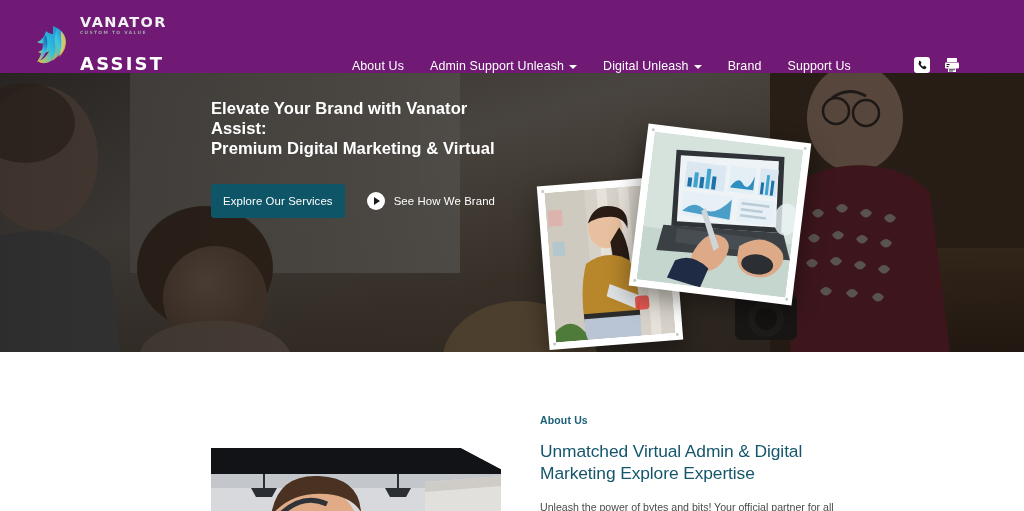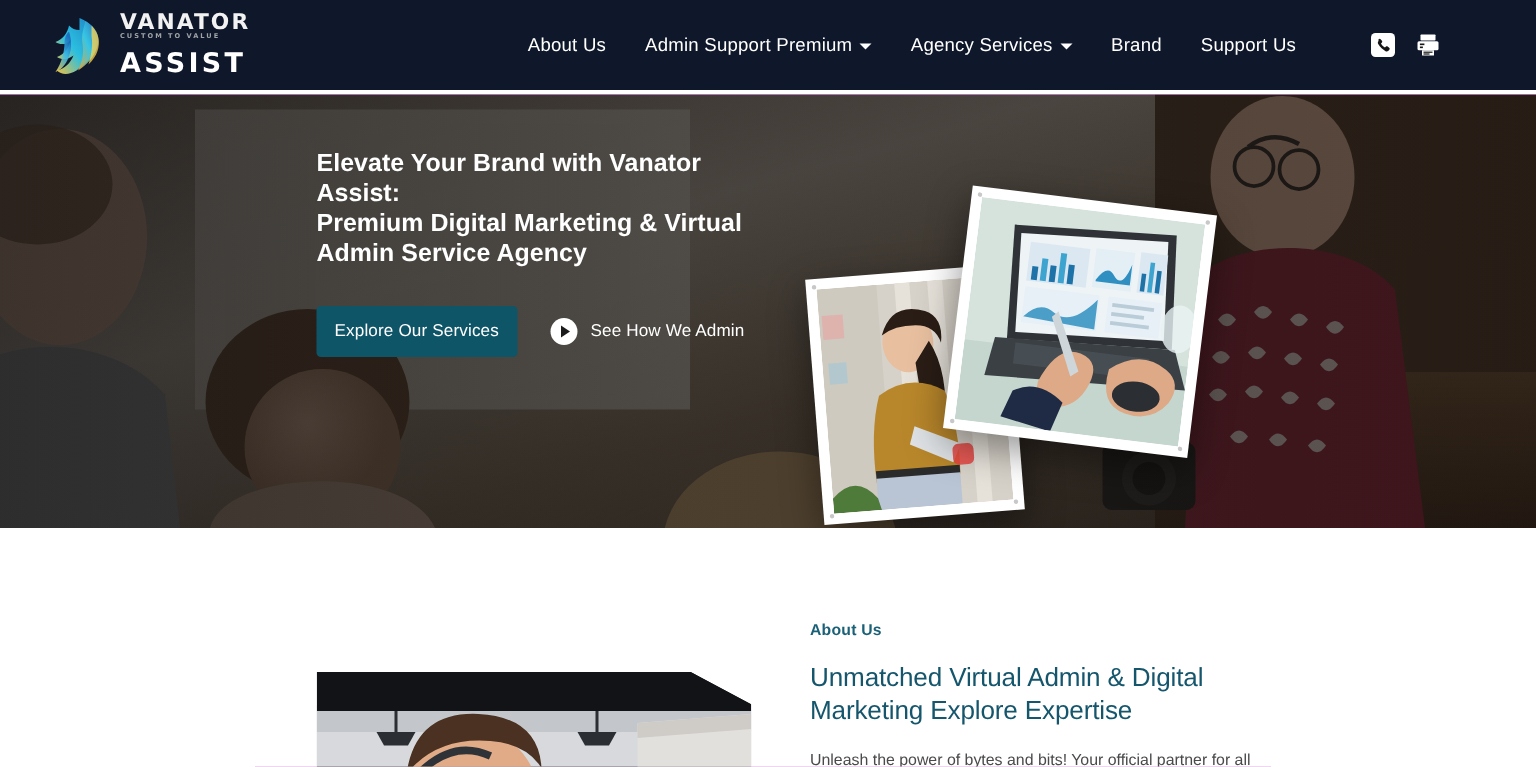--- a/index.html
+++ b/index.html
@@ -6,42 +6,42 @@
   html, body {
     width: 1024px; height: 511px;
     overflow: hidden;
     font-family: "Liberation Sans", sans-serif;
     background: #ffffff;
   }
   .page { position: relative; width: 1024px; height: 511px; overflow: hidden; }
 
   
   .header {
-    position: absolute; top: 0; left: 0; width: 1024px; height: 60px;
-    background: #0f172a;
-    display: flex; align-items: center;
+    position: absolute; top: 0; left: 0; width: 1024px; height: 73px;
+    background: #701a75;
+    display: flex; align-items: flex-end;
     z-index: 60;
   }
   .logo-wrap {
     display: flex; align-items: center; gap: 6px;
     margin-left: 34px;
   }
   .logo-mark { width: 40px; height: 42px; flex: none; }
   .logo-text { display: flex; flex-direction: column; justify-content: center; line-height: 1; }
   .logo-name {
     color: #f2f2f2; font-size: 14.5px; letter-spacing: 1.4px;
     font-weight: 700; font-family: "DejaVu Sans", sans-serif;
   }
   .logo-tag {
     color: #9fa3a6; font-size: 4.4px; letter-spacing: 1.35px;
     font-weight: 600; margin-top: 1px; font-family: "DejaVu Sans", sans-serif;
   }
   .logo-sub {
     color: #ffffff; font-size: 18px; letter-spacing: 2.2px;
-    font-weight: 700; margin-top: 7px; font-family: "DejaVu Sans", sans-serif;
+    font-weight: 700; margin-top: 20px; font-family: "DejaVu Sans", sans-serif;
   }
 
   .nav {
     display: flex; align-items: center; gap: 26px;
     margin-left: 185px;
   }
   .nav-item {
     display: flex; align-items: center; gap: 5px;
     color: #ffffff; font-size: 12.4px; letter-spacing: .15px;
     cursor: pointer; white-space: nowrap;
@@ -150,25 +150,25 @@
         <div class="logo-tag">CUSTOM TO VALUE</div>
         <div class="logo-sub">ASSIST</div>
       </div>
     </div>
 
     <nav class="nav">
       <div class="nav-item">
         <span>About Us</span>
       </div>
       <div class="nav-item">
-        <span>Admin Support Premium</span>
+        <span>Admin Support Unleash</span>
         <i class="caret"></i>
       </div>
       <div class="nav-item">
-        <span>Agency Services</span>
+        <span>Digital Unleash</span>
         <i class="caret"></i>
       </div>
       <div class="nav-item">
         <span>Brand</span>
       </div>
       <div class="nav-item">
         <span>Support Us</span>
       </div>
     </nav>
 
@@ -253,29 +253,28 @@
       <circle cx="766" cy="256" r="18" fill="#2c2c2c"></circle>
       <circle cx="766" cy="256" r="11" fill="#111"></circle>
     </svg>
     <div class="hero-overlay"></div>
 
     <div class="hero-inner">
       <div class="hero-copy">
         <h1 class="hero-title">
           <span>Elevate Your Brand with Vanator Assist:</span><br>
           <span>Premium Digital Marketing &amp; Virtual</span><br>
-          <span>Admin Service Agency</span>
         </h1>
         <div class="hero-btns">
           <button class="btn-primary">Explore Our Services</button>
           <div class="btn-link">
             <span class="play-circle">
                 <span class="play-tri"></span>
               </span>
-            <span class="btn-link-label">See How We Admin</span>
+            <span class="btn-link-label">See How We Brand</span>
           </div>
         </div>
       </div>
 
       <div class="card card-a">
         <div class="inner">
           <svg viewBox="0 0 120 150" preserveAspectRatio="xMidYMid slice" width="100%" height="100%">
             <rect width="120" height="150" fill="#d7d2c9"></rect>
             <rect x="0" y="0" width="40" height="150" fill="#cfcabf"></rect>
             <rect x="52" y="0" width="10" height="150" fill="#e6e2da"></rect>

